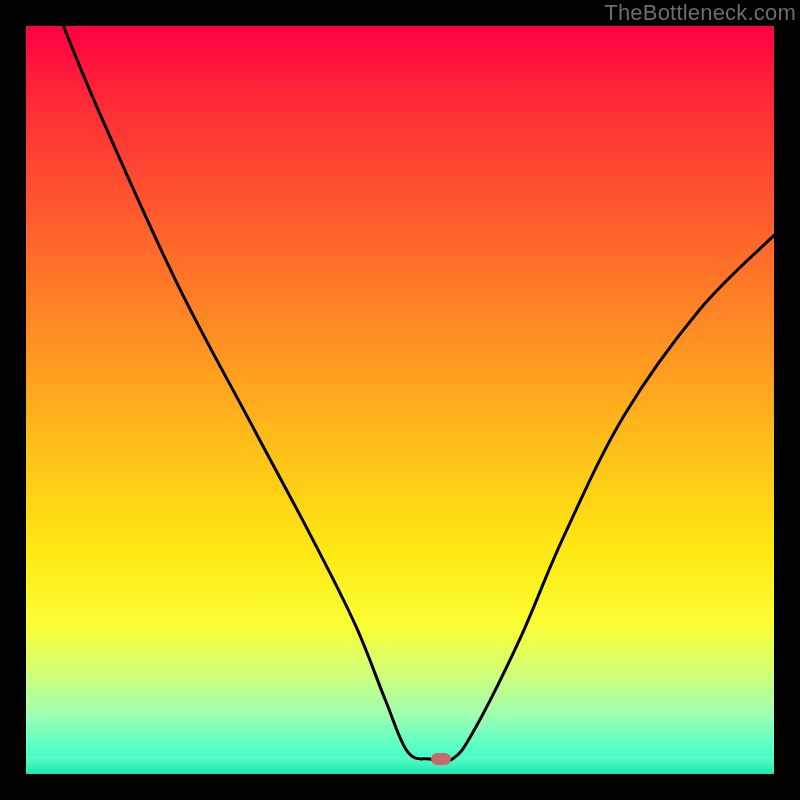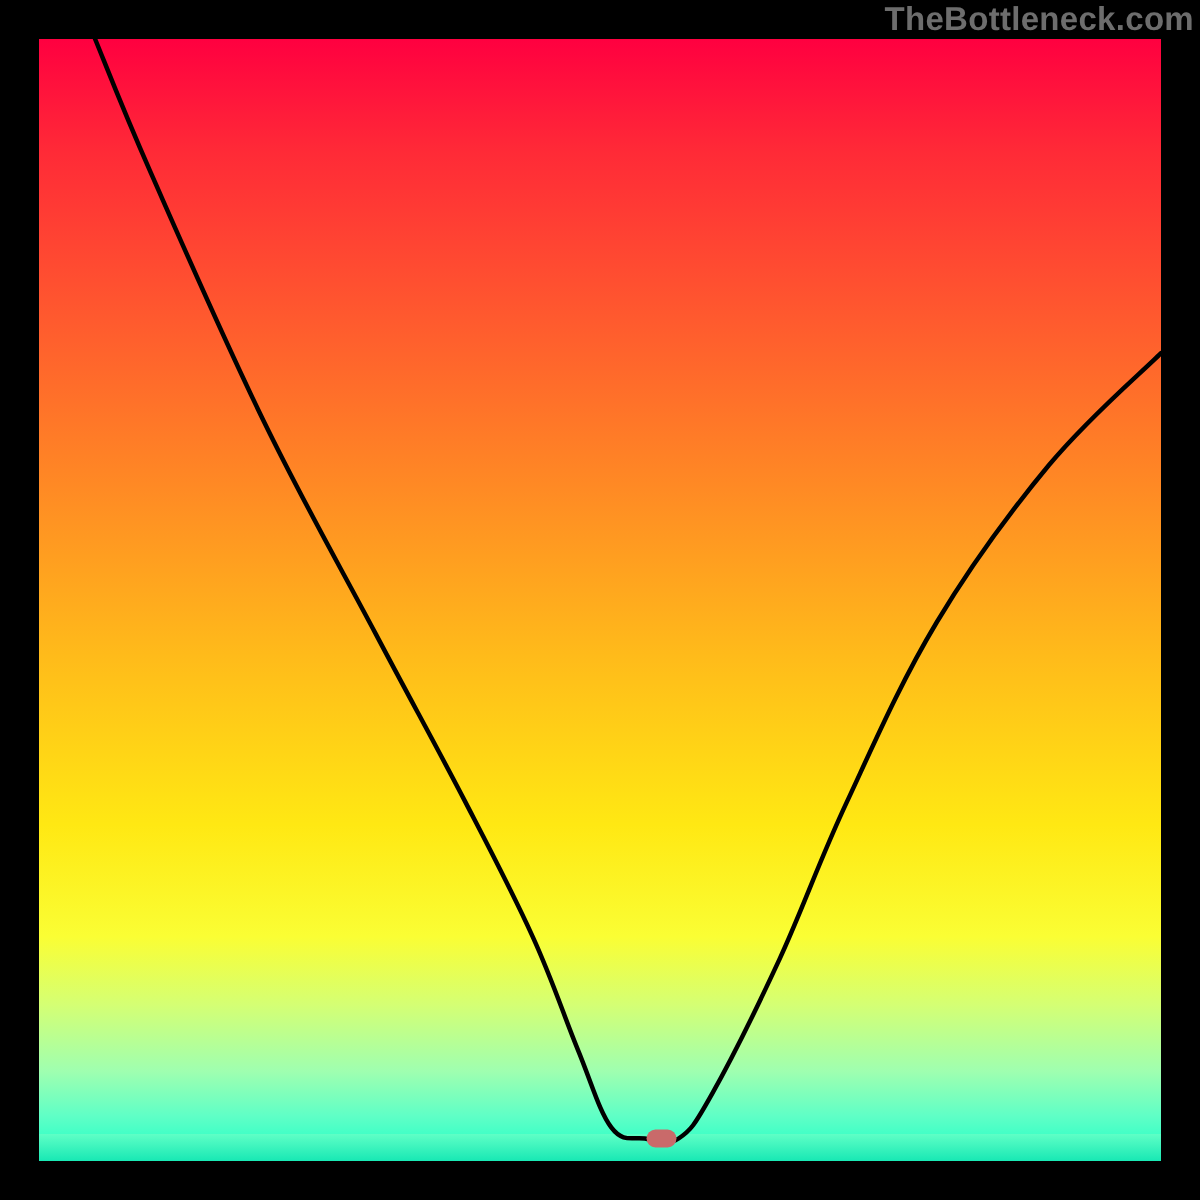--- a/index.html
+++ b/index.html
@@ -43,21 +43,21 @@
     bottom: 0;
     width: 100%;
     height: 18px;
     background: linear-gradient(to bottom, #5fffc6 0%, #18e8b4 100%);
   }
   .watermark {
     position: absolute;
     top: 0px;
     right: 4px;
     font-size: 22px;
-    font-weight: 700;
+    font-weight: 400;
     color: #6d6d6d;
     letter-spacing: 0.2px;
   }
   svg.curve {
     position: absolute;
     left: 0;
     top: 0;
     width: 100%;
     height: 100%;
     overflow: visible;

